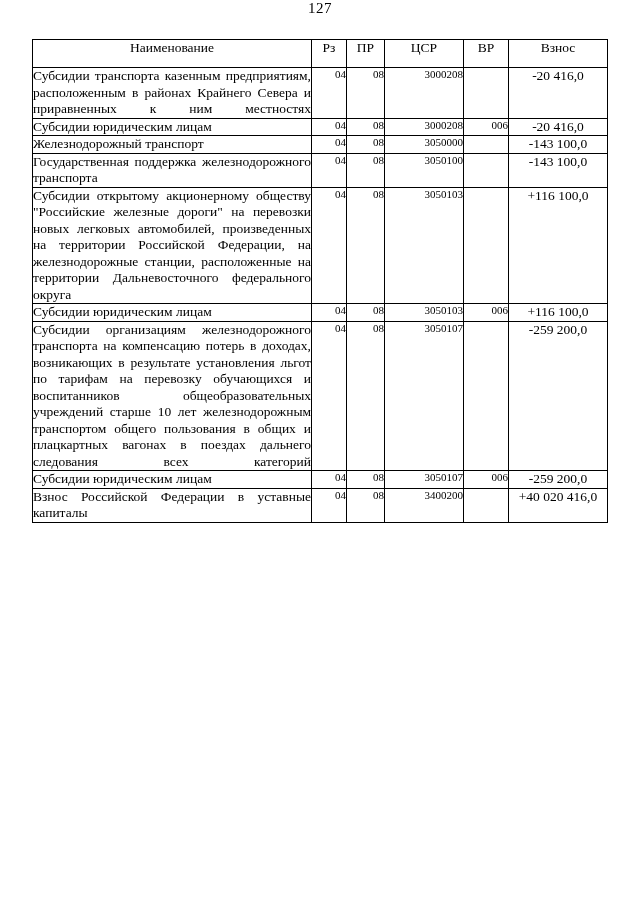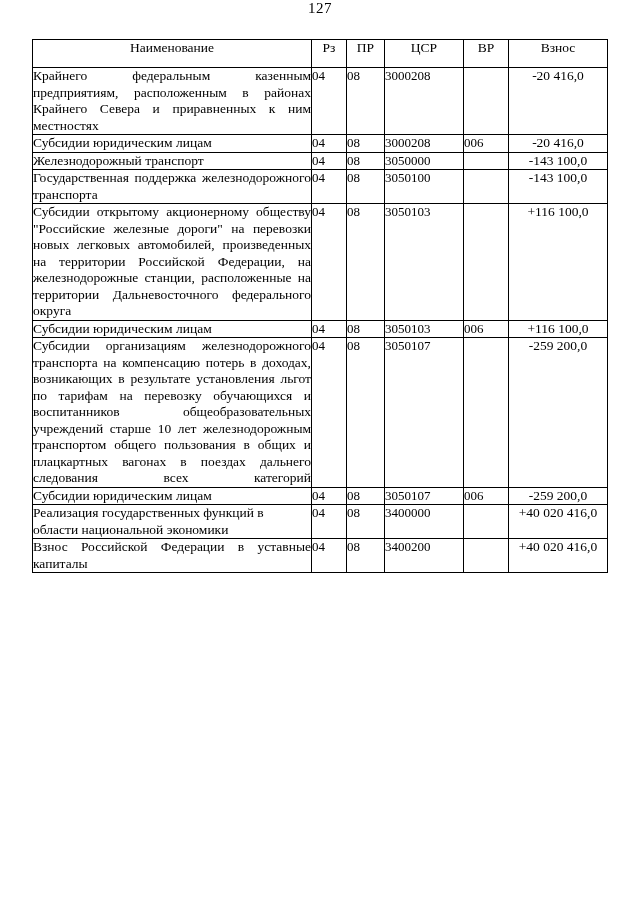--- a/index.html
+++ b/index.html
@@ -57,22 +57,22 @@
 
   td.name {
     font-size: 13.5px;
     line-height: 16.5px;
     text-align: justify;
     text-align-last: justify;
     padding: 4px 7px 4px 7px;
     hyphens: none;
   }
   td.num {
-    font-size: 13px;
-    text-align: left;
+    font-size: 11px;
+    text-align: right;
     padding-bottom: 4px;
     vertical-align: bottom;
   }
   td.sum {
     font-size: 13.5px;
     text-align: center;
     padding-right: 8px;
     padding-bottom: 4px;
     vertical-align: bottom;
   }
@@ -103,21 +103,21 @@
         <th>Наименование</th>
         <th>Рз</th>
         <th>ПР</th>
         <th>ЦСР</th>
         <th>ВР</th>
         <th>Взнос</th>
       </tr>
     </thead>
     <tbody id="table-body">
         <tr>
-          <td class="name">Крайнего федеральным казенным предприятиям, расположенным в районах Крайнего Севера и приравненных к ним местностях</td>
+          <td class="name">Субсидии транспорта казенным предприятиям, расположенным в районах Крайнего Севера и приравненных к ним местностях</td>
           <td class="num">04</td>
           <td class="num">08</td>
           <td class="num">3000208</td>
           <td class="num"></td>
           <td class="sum">-20 416,0</td>
         </tr>
         <tr>
           <td class="name single">Субсидии юридическим лицам</td>
           <td class="num">04</td>
           <td class="num">08</td>
@@ -167,28 +167,20 @@
         </tr>
         <tr>
           <td class="name single">Субсидии юридическим лицам</td>
           <td class="num">04</td>
           <td class="num">08</td>
           <td class="num">3050107</td>
           <td class="num">006</td>
           <td class="sum">-259 200,0</td>
         </tr>
         <tr>
-          <td class="name single">Реализация государственных функций в области национальной экономики</td>
-          <td class="num">04</td>
-          <td class="num">08</td>
-          <td class="num">3400000</td>
-          <td class="num"></td>
-          <td class="sum">+40 020 416,0</td>
-        </tr>
-        <tr>
           <td class="name">Взнос Российской Федерации в уставные капиталы</td>
           <td class="num">04</td>
           <td class="num">08</td>
           <td class="num">3400200</td>
           <td class="num"></td>
           <td class="sum">+40 020 416,0</td>
         </tr>
       </tbody>
   </table>
 

